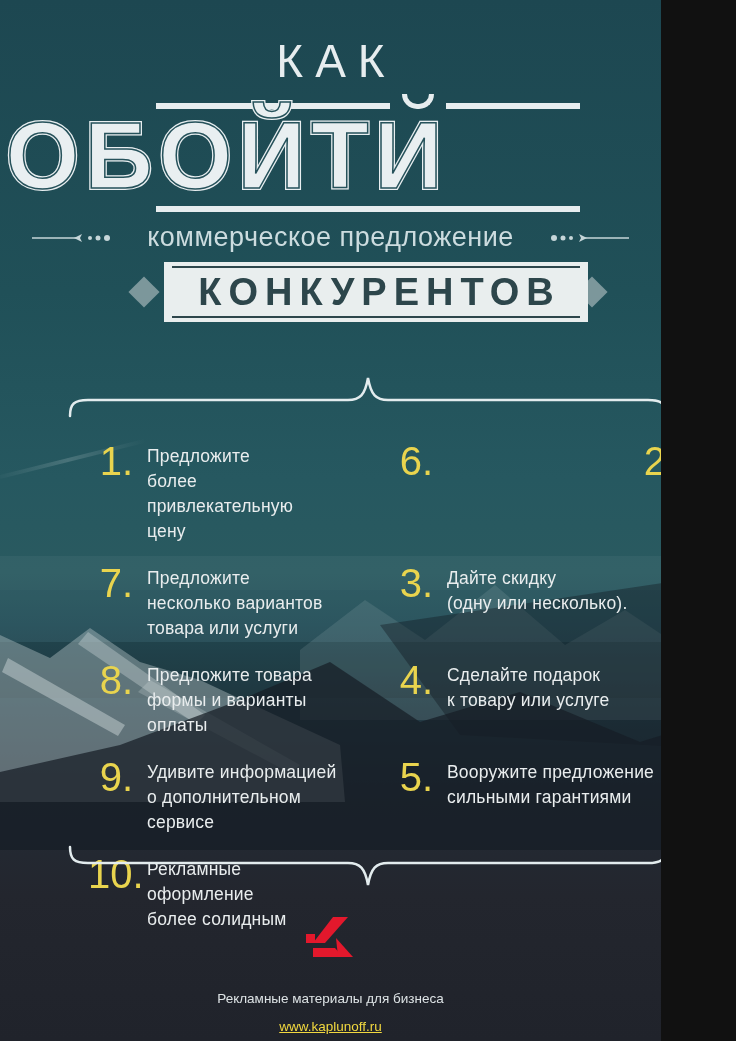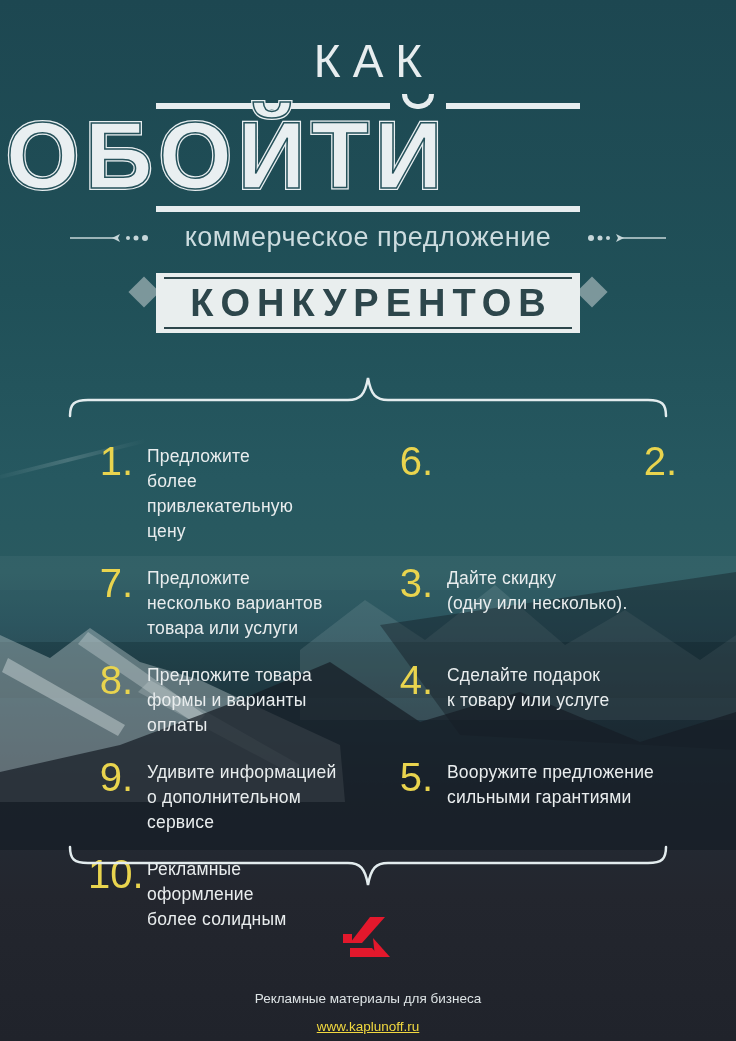--- a/index.html
+++ b/index.html
@@ -1,17 +1,17 @@
 <!DOCTYPE html>
 <html><head>
 <meta charset="utf-8">
 <style>
   html,body { margin:0; padding:0; background:#111; }
   .poster {
-    position:relative; width:736px; height:1041px; overflow:hidden;
+    position:relative; width:661px; height:1041px; overflow:hidden;
     font-family:"Liberation Sans", sans-serif;
     background:linear-gradient(180deg,
       #1d4751 0%, #205058 28%, #265860 46%, #2a5a60 55%,
       #26505a 60%, #233c46 68%, #232b35 77%, #23262e 86%, #20232b 100%);
   }
   .band { position:absolute; left:0; width:100%; }
   .band1 { top:556px; height:34px; background:rgba(230,240,242,0.05); }
   .band2 { top:590px; height:52px; background:rgba(230,240,242,0.035); }
   .band3 { top:642px; height:56px; background:rgba(8,12,16,0.14); }
   .mountains { position:absolute; top:540px; left:0; }
@@ -35,22 +35,22 @@
     font-size:94px; line-height:100px; letter-spacing:6px; text-indent:6px;
     color:#e9eff1; -webkit-text-stroke:4px #e9eff1; }
   .big-title.inline-layer { color:transparent; -webkit-text-stroke:1.5px #26525b; }
 
   .rule-bottom { position:absolute; top:206px; left:156px; width:424px; height:6px; background:#e7edef; }
 
   .subtitle-row { position:absolute; top:222px; left:0; right:0; display:flex;
     align-items:center; justify-content:center; gap:27px; color:#ccdcdf; }
   .subtitle-text { font-size:27px; letter-spacing:0.5px; }
 
-  .banner { position:absolute; top:262px; left:156px; width:424px; height:60px;
-    background:#e9eeee; padding:4px 8px; box-sizing:border-box;margin-top:11px; }
+  .banner { position:absolute; top:262px; left:164px; width:424px; height:60px;
+    background:#e9eeee; padding:4px 8px; box-sizing:border-box; }
   .banner-frame { box-sizing:border-box; height:100%;
     border-top:2px solid #2d464b; border-bottom:2px solid #2d464b;
     display:flex; align-items:center; justify-content:center; }
   .banner-text { font-size:38px; font-weight:bold; letter-spacing:7px; text-indent:7px; color:#2d464b; }
   .diamond { position:absolute; top:281px; width:22px; height:22px;
     transform:rotate(45deg); background:#93a9ad; opacity:0.8; }
   .diamond.left { left:133px; } .diamond.right { left:581px; }
 
   .brace { position:absolute; left:68px; }
   .brace-top { top:360px; } .brace-bottom { top:845px; }

